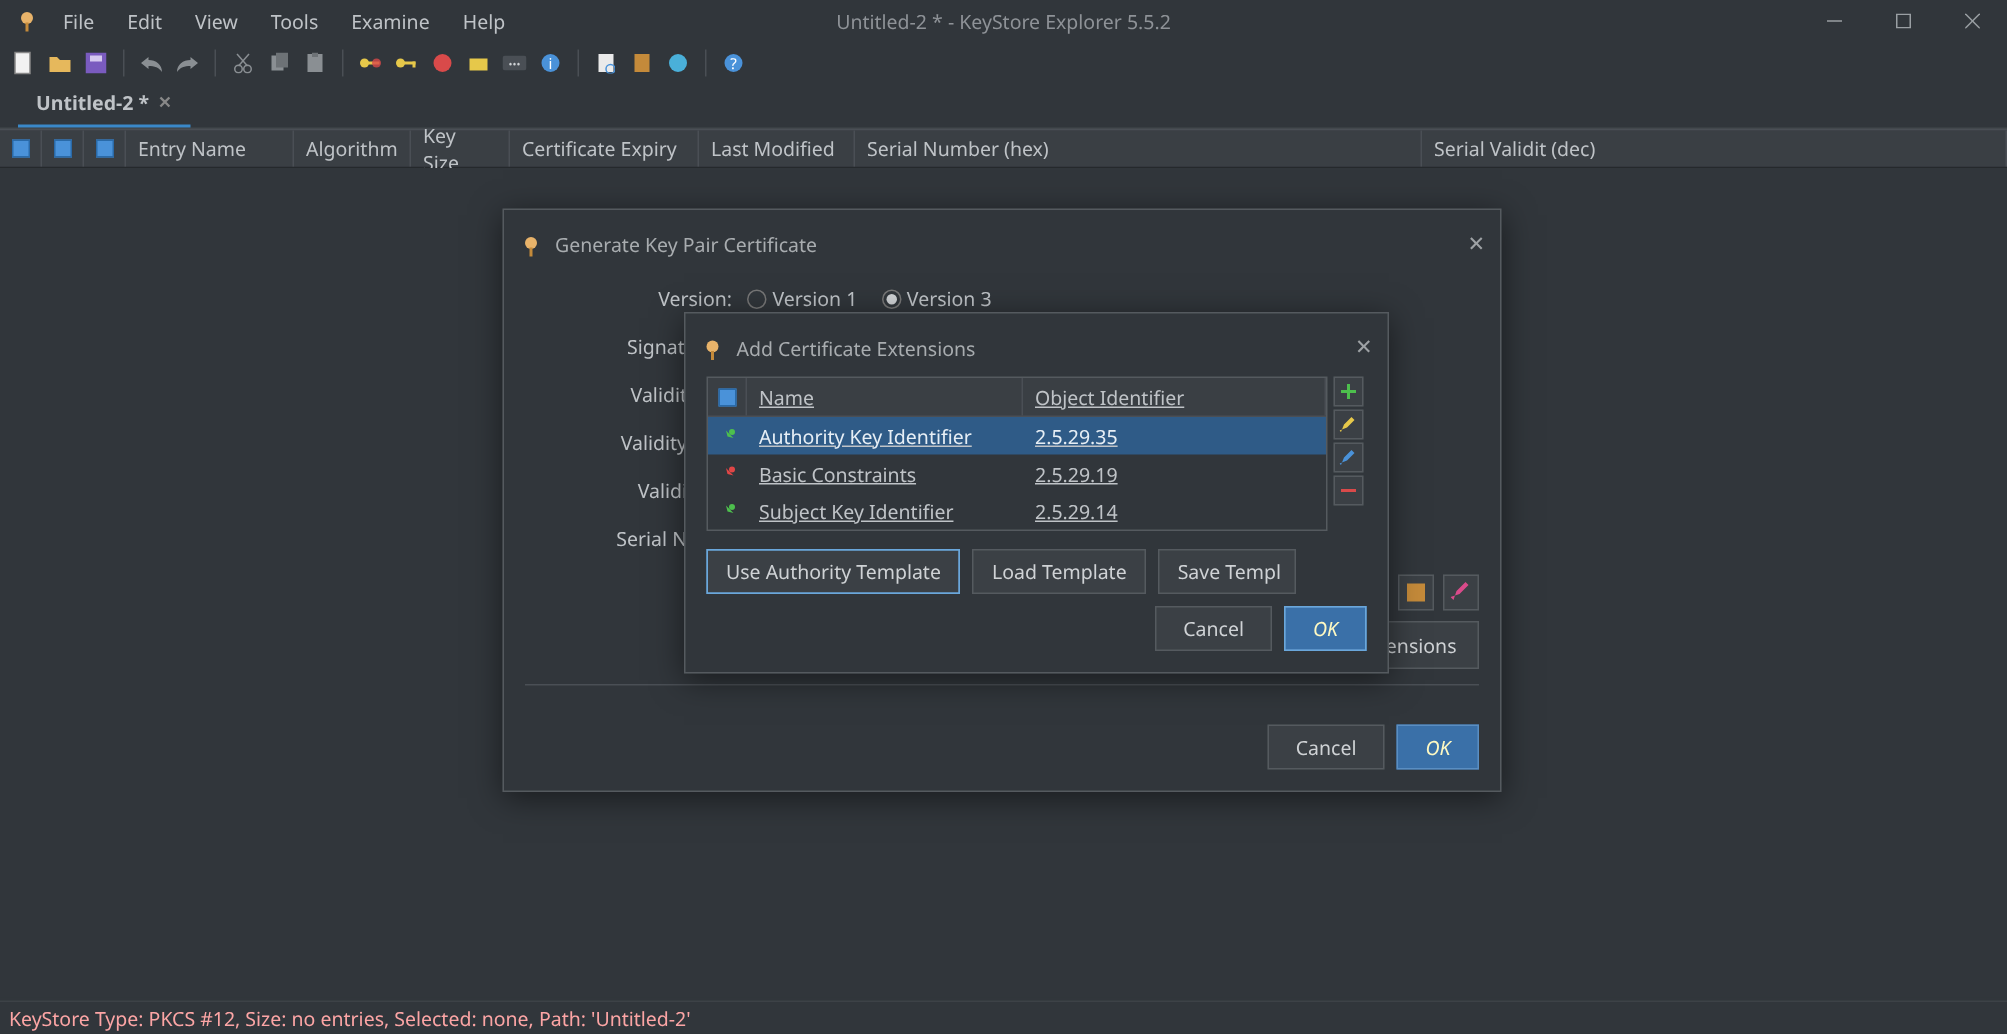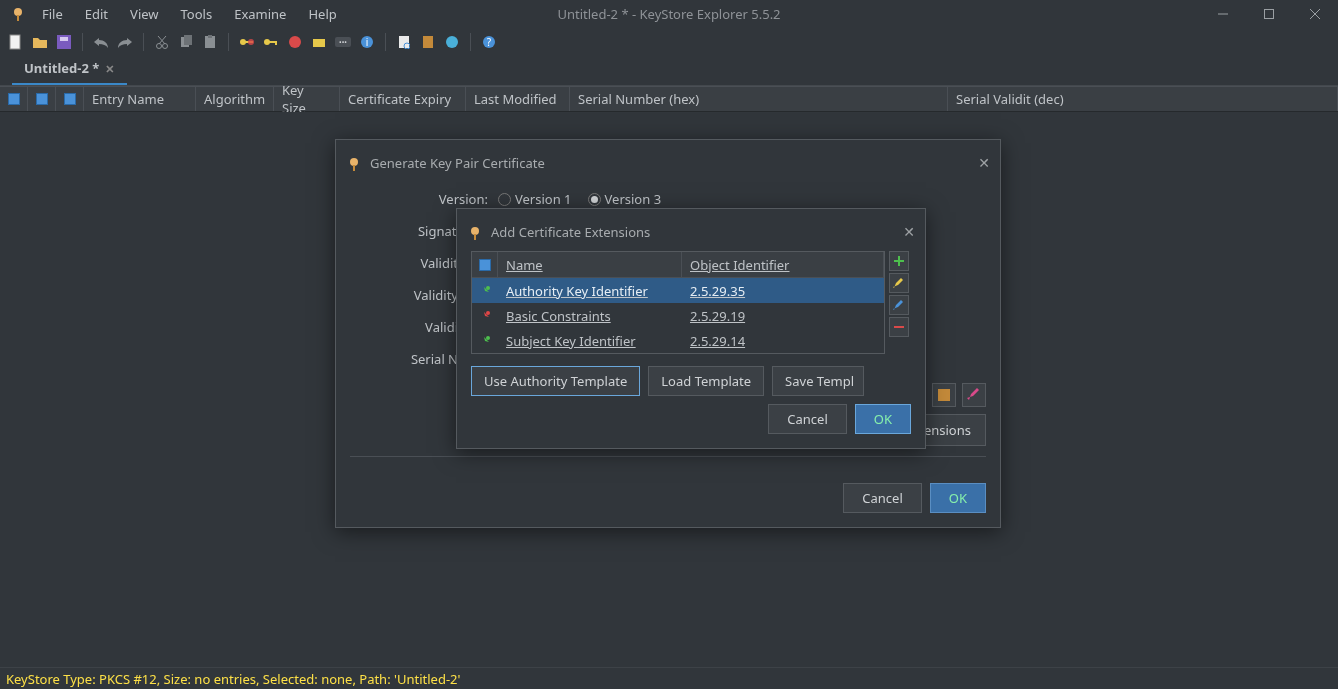--- a/index.html
+++ b/index.html
@@ -26,39 +26,39 @@
 
 
 .colheader { height: 26px; display: flex; align-items: stretch; background: #3a3f44; border-top: 1px solid #4a4f55; border-bottom: 1px solid #25292c; }
 .colheader .col { display: flex; align-items: center; padding: 0 8px; border-right: 1px solid #4a4f55; color: #bfc3c7; background: #3a3f44; }
 .colheader .iconcol { width: 28px; justify-content: center; padding: 0; }
 .sq-blue { width: 12px; height: 12px; background: #4a92d9; border: 1px solid #2a6aa8; }
 
 .main-area { position: absolute; top: 112px; bottom: 24px; left: 0; right: 0; background: #31363b; }
 
 
-.statusbar { position: absolute; bottom: 0; left: 0; right: 0; height: 22px; display: flex; align-items: center; padding: 0 6px; background: #31363b; color: #fde047; border-top: 1px solid #3d4247; }
+.statusbar { position: absolute; bottom: 0; left: 0; right: 0; height: 22px; display: flex; align-items: center; padding: 0 6px; background: #31363b; color: #fca5a5; border-top: 1px solid #3d4247; }
 
 
 .dialog { position: absolute; background: #31363b; border: 1px solid #555a5f; box-shadow: 0 4px 20px rgba(0,0,0,0.5); }
 .dlg-title { height: 32px; display: flex; align-items: flex-end; padding: 0 10px; color: #a8acaf; }
 .dlg-title .dlg-icon { margin-right: 8px; }
 .dlg-title .dlg-close { margin-left: auto; color: #9ea2a5; cursor: default; font-size: 14px; }
 .dlg-body { padding: 8px 14px; }
 
 .form-row { display: flex; align-items: center; margin: 6px 0; min-height: 26px; }
 .form-label { width: 148px; text-align: right; padding-right: 10px; color: #bfc3c7; }
 .radio-dot { width: 13px; height: 13px; border-radius: 50%; border: 1px solid #777; display: inline-flex; align-items: center; justify-content: center; margin-right: 4px; }
 .radio-dot.sel::after { content: ""; width: 7px; height: 7px; border-radius: 50%; background: #cfd2d5; }
 .radio-lbl { margin-right: 16px; }
 
 .dlg-sep { height: 1px; background: #4a4f55; margin: 10px 0; }
 .dlg-btn-row { display: flex; justify-content: flex-end; gap: 8px; padding: 8px 14px 14px; }
 .btn { background: #3b4045; border: 1px solid #555a5f; color: #cfd2d5; padding: 5px 18px; font-size: 13px; }
-.btn.primary { background: #3a70a8; border-color: #5a8ec2; color: #86efac; }
+.btn.primary { background: #3a70a8; border-color: #5a8ec2; color: #fef9c3; font-style: italic; }
 .btn.focused { outline: 1px solid #6aa7db; outline-offset: -1px; }
 
 
 .ext-table-wrap { display: flex; }
 .ext-table { border: 1px solid #555a5f; flex: 1; text-decoration: underline; }
 .ext-header { display: flex; background: #3a3f44; height: 26px; border-bottom: 1px solid #4a4f55; }
 .ext-header .eh { display: flex; align-items: center; padding: 0 8px; border-right: 1px solid #4a4f55; }
 .ext-header .eh.icon { width: 26px; justify-content: center; padding: 0; }
 .ext-row { display: flex; align-items: center; height: 25px; }
 .ext-row.selected { background: #2f5b87; color: #e6eef5; }

